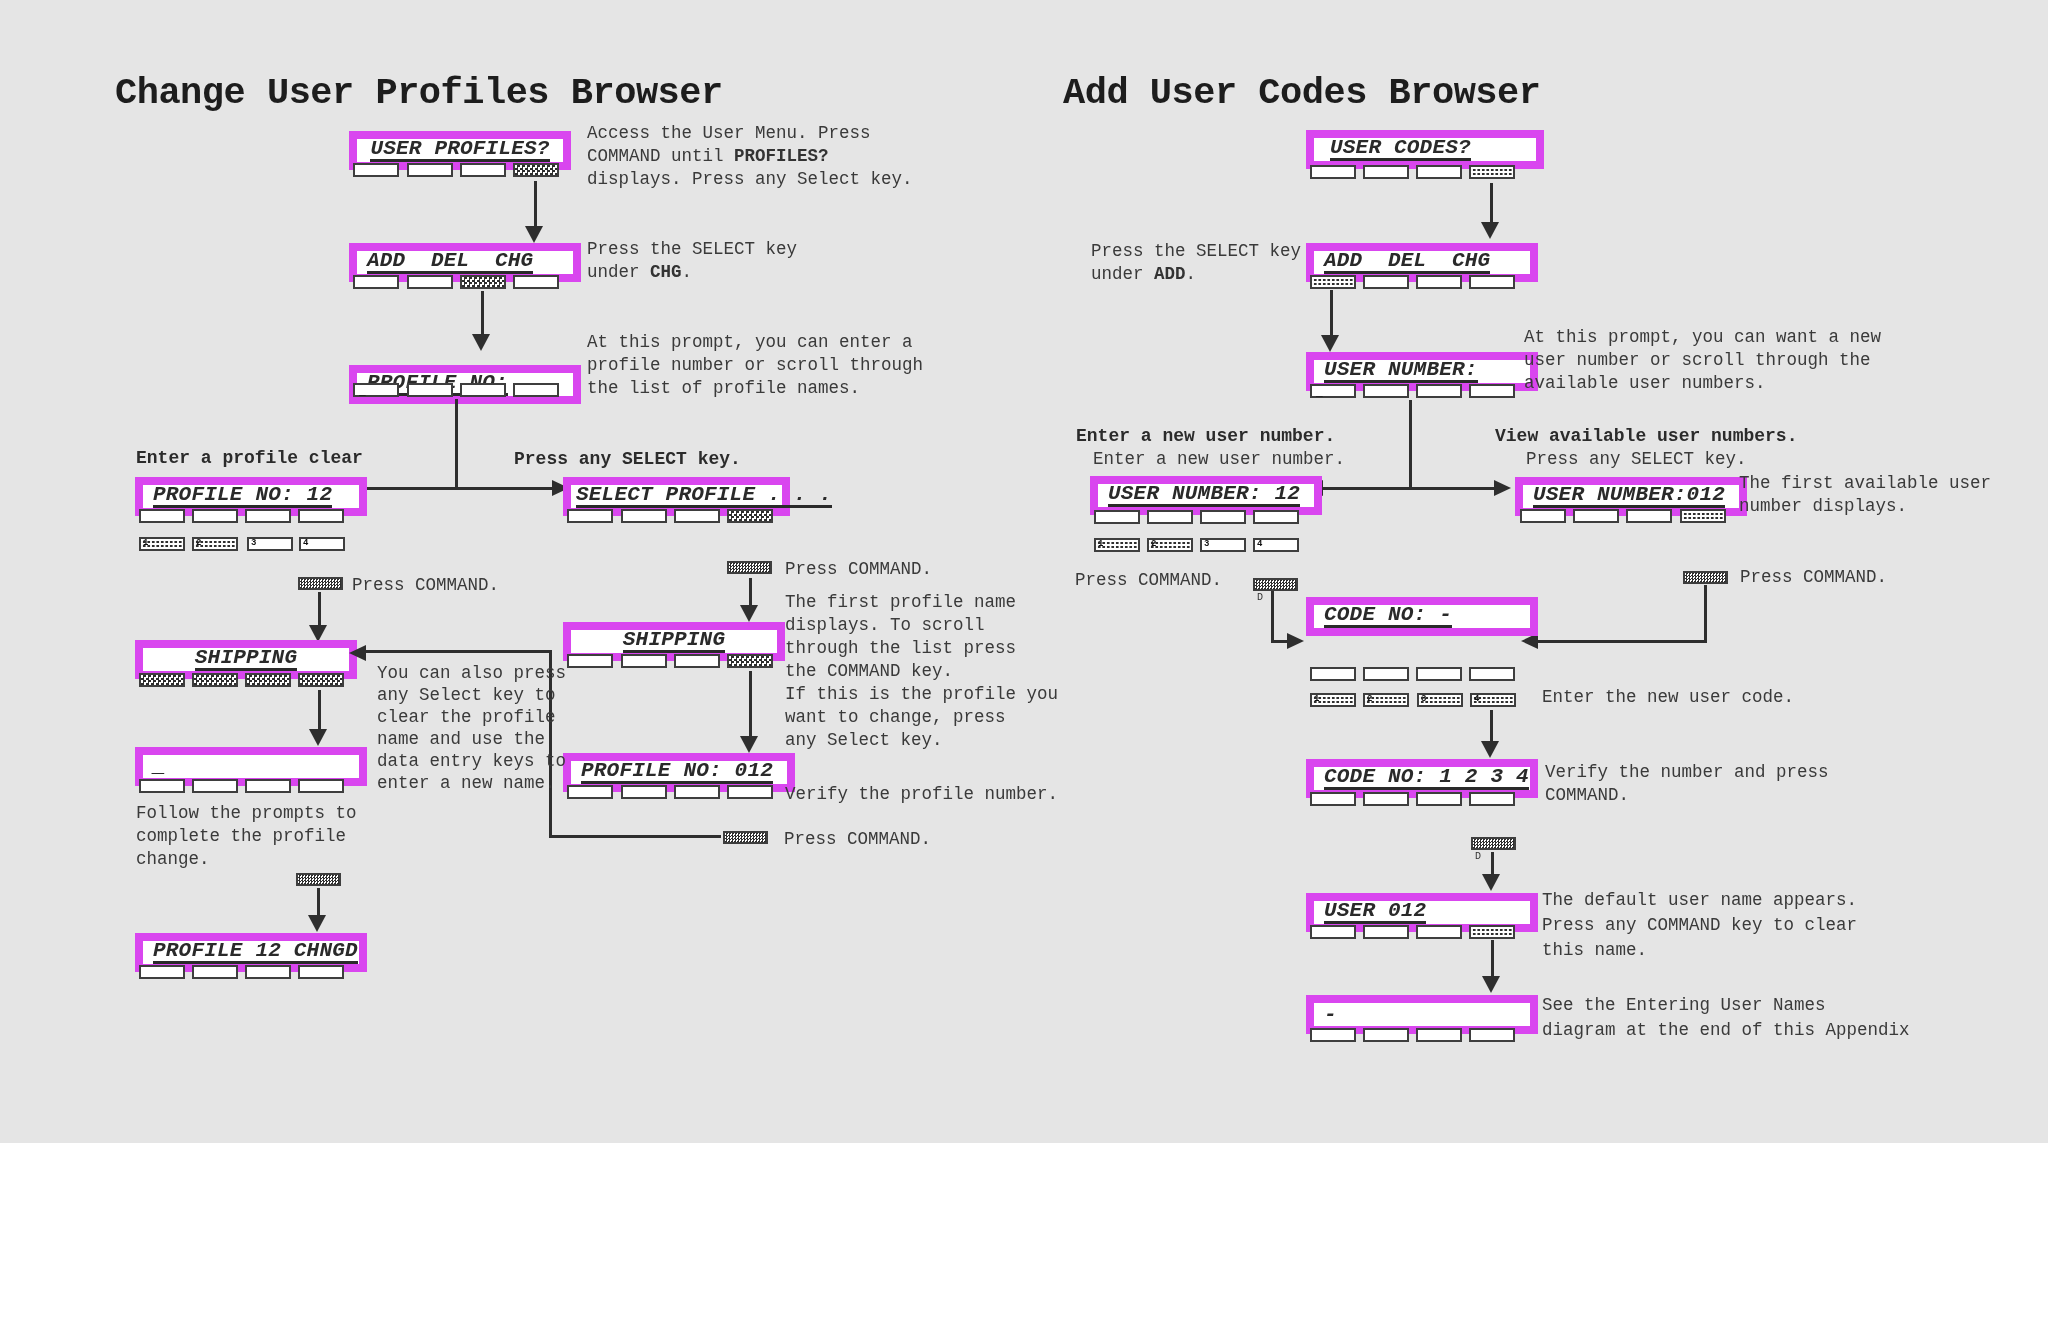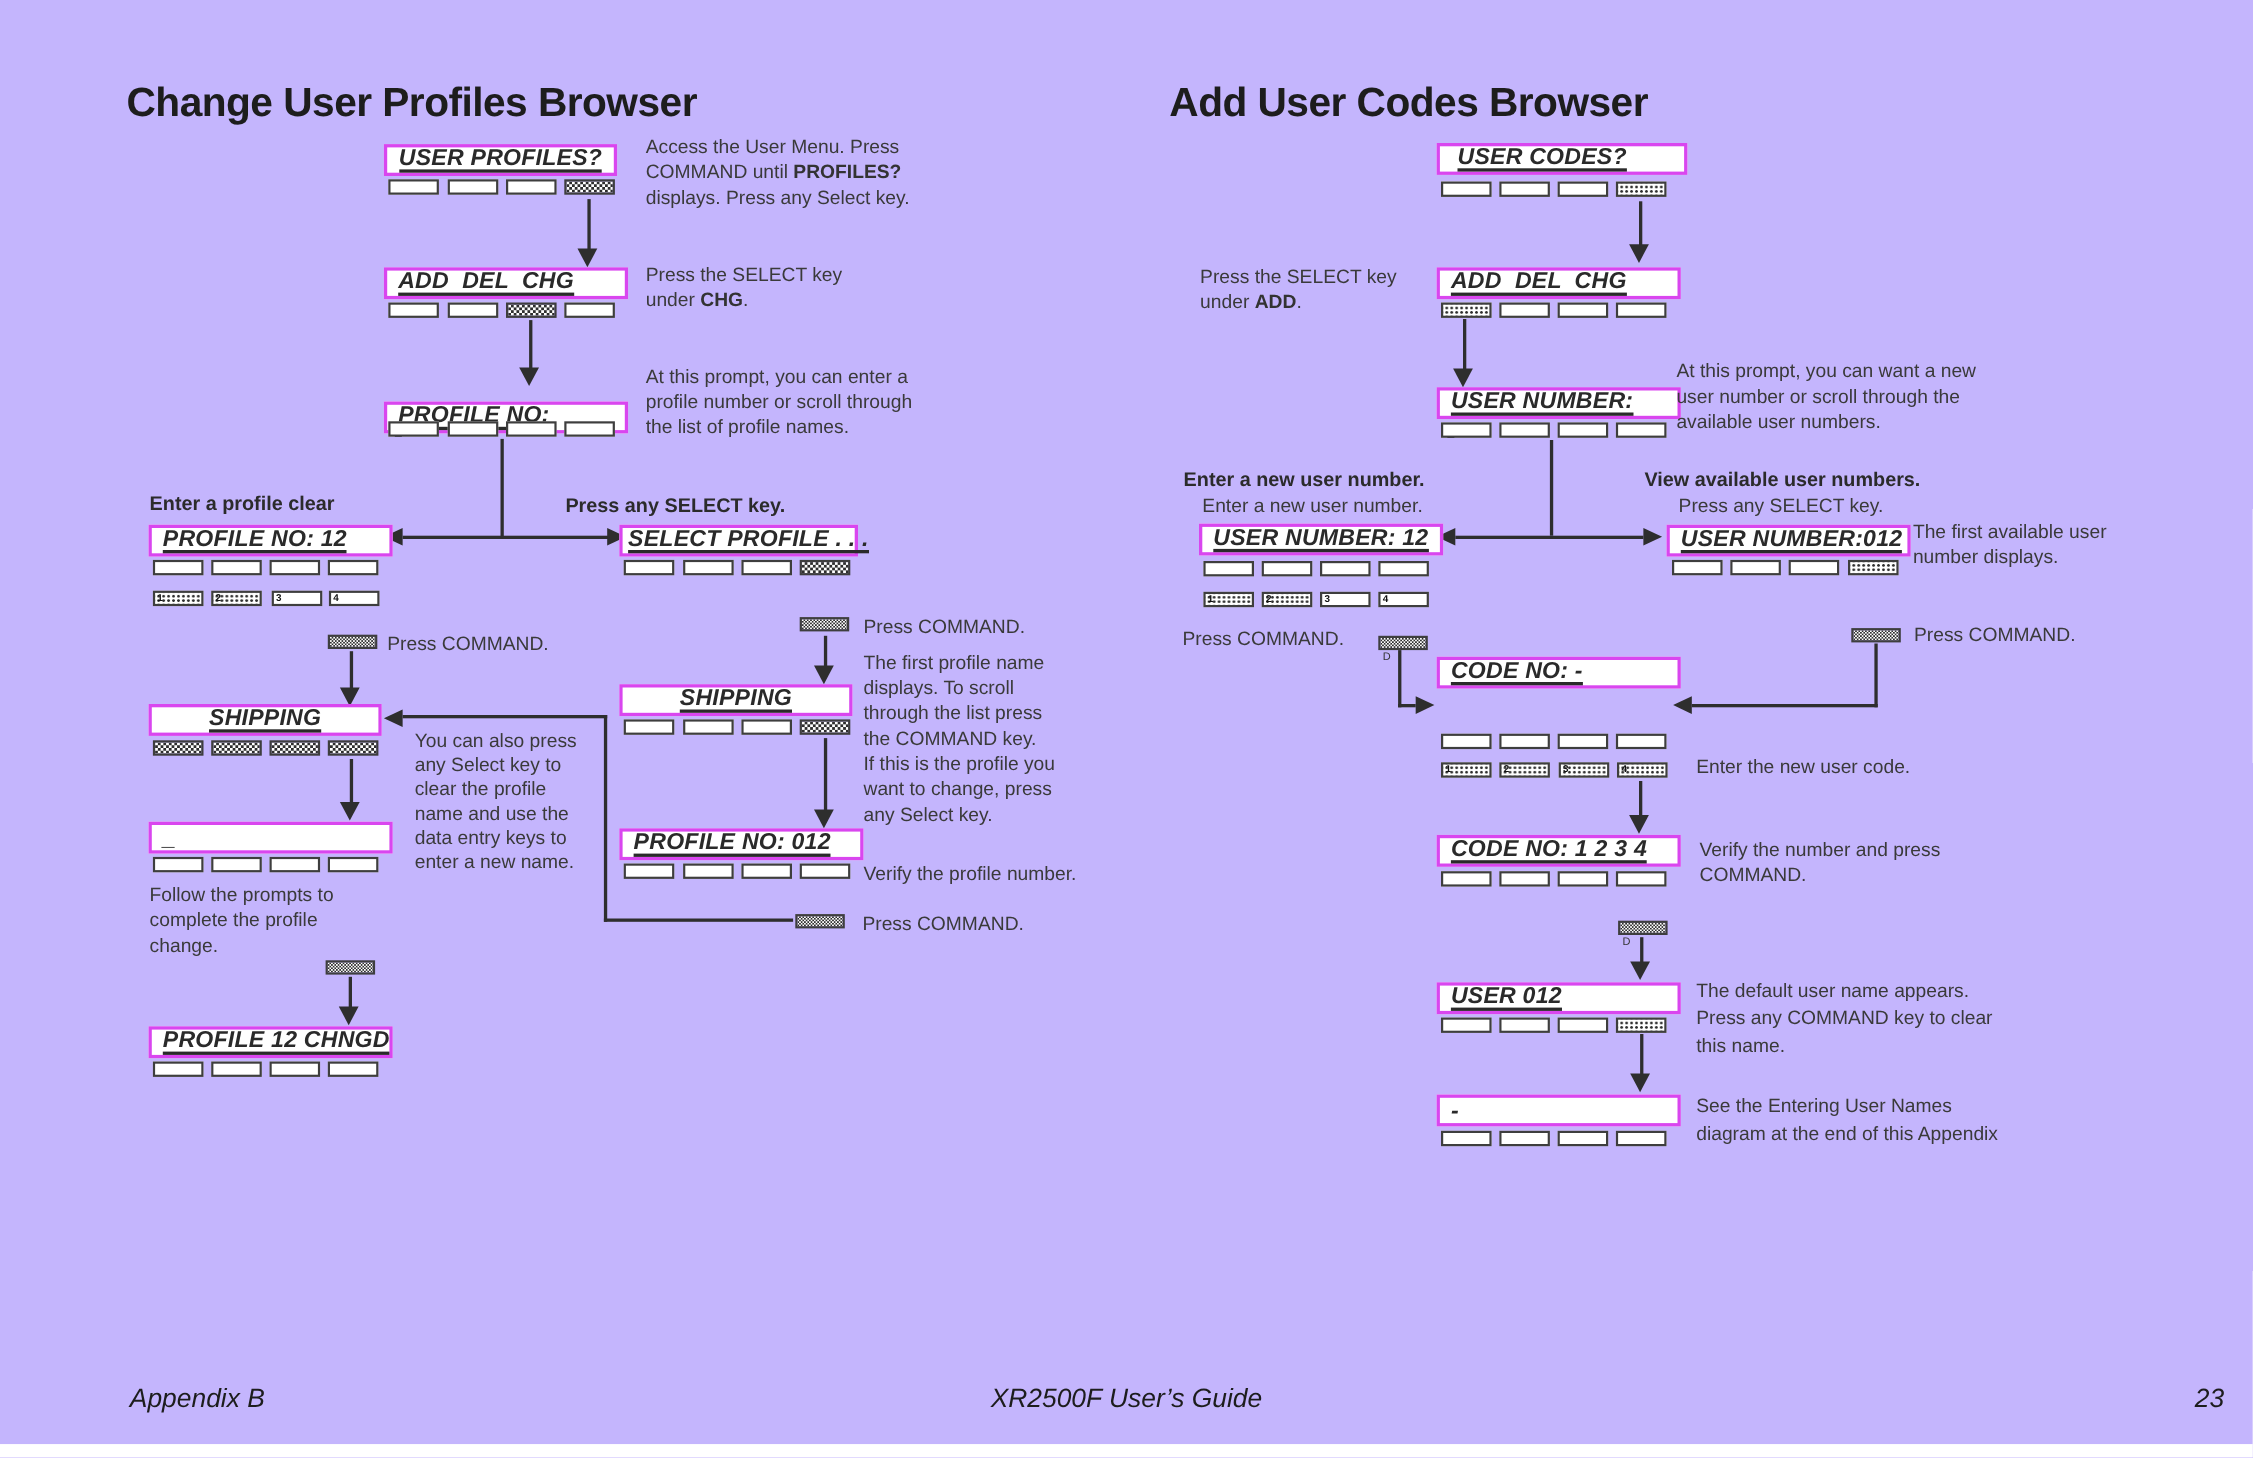--- a/index.html
+++ b/index.html
@@ -1,20 +1,20 @@
 <!DOCTYPE html>
 <html><head>
 <meta charset="utf-8">
 <style>
   html,body{margin:0;padding:0;background:#fff;}
-  #page{position:relative;width:2048px;height:1313px;background:#c4b5fd;overflow:hidden;
-        font-family:Liberation Sans, sans-serif;color:#2e2e2e;}
+  #page{position:relative;width:2048px;height:1143px;background:#e5e5e5;overflow:hidden;
+        font-family:Liberation Mono, monospace;color:#2e2e2e;}
   .title{position:absolute;font-size:37px;font-weight:bold;letter-spacing:-0.5px;color:#1d1d1d;white-space:pre;}
   
-  .lcd{position:absolute;width:206px;height:23px;border:3px solid #d946ef;background:#fff;
+  .lcd{position:absolute;width:206px;height:23px;border:8px solid #d946ef;background:#fff;
        display:flex;align-items:center;padding-left:10px;}
   .lcd.center{justify-content:center;padding-left:0;}
   .lcdtxt{font-style:italic;font-weight:bold;font-size:21px;letter-spacing:0.2px;color:#2a2a2a;
           border-bottom:3px solid #2a2a2a;white-space:pre;line-height:20px;padding-bottom:0px;}
   .lcdtxt.nounder{border-bottom:none;}
   
   .btn{position:absolute;width:42px;height:10px;border:2.5px solid #3e3e3e;background:#fff;}
   .btn.checker{background:repeating-conic-gradient(#2e2e2e 0% 25%,#ffffff 0% 50%);background-size:5px 5px;}
   .btn.dots{background-image:radial-gradient(circle,#2e2e2e 1.1px,rgba(0,0,0,0) 1.3px);
             background-size:4.5px 4px;background-position:1px 1px;}

